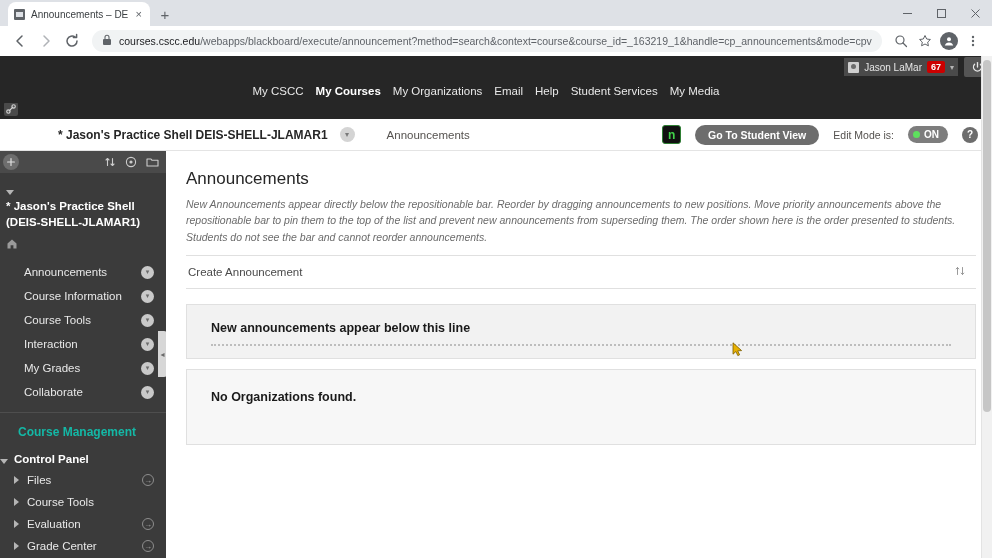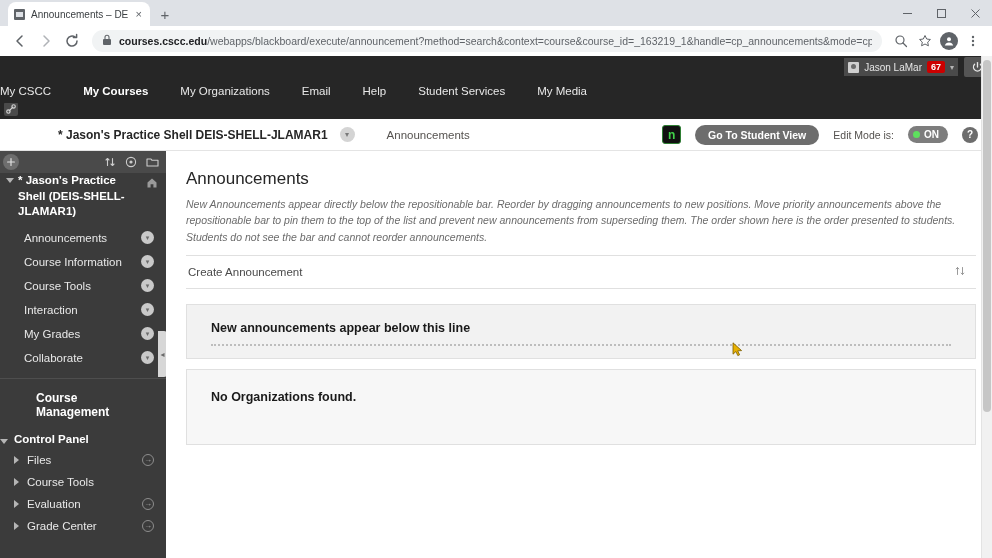--- a/index.html
+++ b/index.html
@@ -61,21 +61,21 @@
   .omnibox {
     flex: 1 1 auto; height: 22px; background: #f1f3f4; border-radius: 11px;
     display: flex; align-items: center; padding: 0 10px; gap: 7px;
     margin: 0 6px; overflow: hidden;
   }
   .lock { flex: 0 0 auto; }
   .url {
     font-size: 10.5px; color: #5f6368; white-space: nowrap;
     overflow: hidden; text-overflow: clip;
   }
-  .url b { color: #202124; font-weight: 700; }
+  .url b { color: #202124; font-weight: 400; }
   .tbicons { display: flex; align-items: center; gap: 2px; flex: 0 0 auto; }
   .tbicon { width: 22px; height: 24px; display: flex; align-items: center; justify-content: center; color: #5f6368; }
   .avatarbtn {
     width: 18px; height: 18px; border-radius: 50%; background: #5f6368;
     display: flex; align-items: center; justify-content: center;
   }
 
   
   .viewport {
     position: absolute; left: 0; top: 56px; width: 992px; height: 502px;
@@ -106,22 +106,22 @@
   .badge {
     background: #cc0000; color: #ffffff; font-size: 9px; font-weight: bold;
     padding: 1px 4px; border-radius: 2px; line-height: 1.2;
   }
   .caret-d { font-size: 8px; color: #b5b5b5; }
   .powerbtn {
     width: 26px; height: 20px; background: #555555; border-radius: 2px;
     display: flex; align-items: center; justify-content: center; margin-left: 2px;
   }
   .gn-links {
-    height: 25px; display: flex; justify-content: flex-start; align-items: center;
-    gap: 32px; padding-right: 20px;
+    height: 25px; display: flex; justify-content: center; align-items: center;
+    gap: 12px; padding-right: 20px;
   }
   .gn-link { font-size: 11.5px; color: #e8e8e8; }
   .gn-link.active { font-weight: bold; color: #ffffff; }
 
   .linkbar {
     height: 16px; background: #262626; display: flex; align-items: center; padding-left: 4px;
   }
 
   
   .coursebar {
@@ -175,21 +175,21 @@
   }
   .sb-tool-left { display: flex; align-items: center; }
   .sb-tool-right { display: flex; align-items: center; gap: 9px; }
   .sb-ic { color: #cccccc; display: flex; align-items: center; }
   .sb-ic-circle {
     width: 16px; height: 16px; border-radius: 50%; background: #6e6e6e;
     display: flex; align-items: center; justify-content: center;
   }
 
   .sb-course {
-    display: flex; align-items: flex-start; padding: 0 8px 6px 6px; gap: 4px;
+    display: flex; align-items: flex-start; padding: 12px 8px 6px 6px; gap: 4px; flex-direction: column;
   }
   .tri-down {
     width: 0; height: 0; border-left: 4.5px solid transparent;
     border-right: 4.5px solid transparent; border-top: 5px solid #b5b5b5;
     margin-top: 5px; flex: 0 0 auto;
   }
   .tri-right {
     width: 0; height: 0; border-top: 4.5px solid transparent;
     border-bottom: 4.5px solid transparent; border-left: 5px solid #b5b5b5;
     flex: 0 0 auto;
@@ -206,23 +206,22 @@
   }
   .sb-item-label { font-size: 11.5px; color: #e8e8e8; }
   .sb-chev {
     width: 13px; height: 13px; border-radius: 50%; background: #c9c9c9;
     display: flex; align-items: center; justify-content: center;
     color: #6a6a6a; font-size: 7px; flex: 0 0 auto;
   }
 
   .sb-divider { height: 1px; background: #4e4e4e; margin: 8px 0 0 0; }
   .sb-heading {
-    font-size: 12px; font-weight: bold; color: #ffffff;
+    font-size: 12px; font-weight: bold; color: #14b8a6;
     padding: 12px 16px 10px 18px;
-    margin-left: 18px;
   }
   .sb-sub {
     display: flex; align-items: center; gap: 6px; padding: 4px 12px 4px 0;
   }
   .sb-sub-label { font-size: 11.5px; font-weight: bold; color: #ffffff; }
   .sb-cp-item {
     display: flex; align-items: center; padding: 5px 12px 5px 14px; gap: 8px;
   }
   .sb-cp-label { font-size: 11.5px; color: #e8e8e8; flex: 1 1 auto; }
   .sb-arrow-ic {

